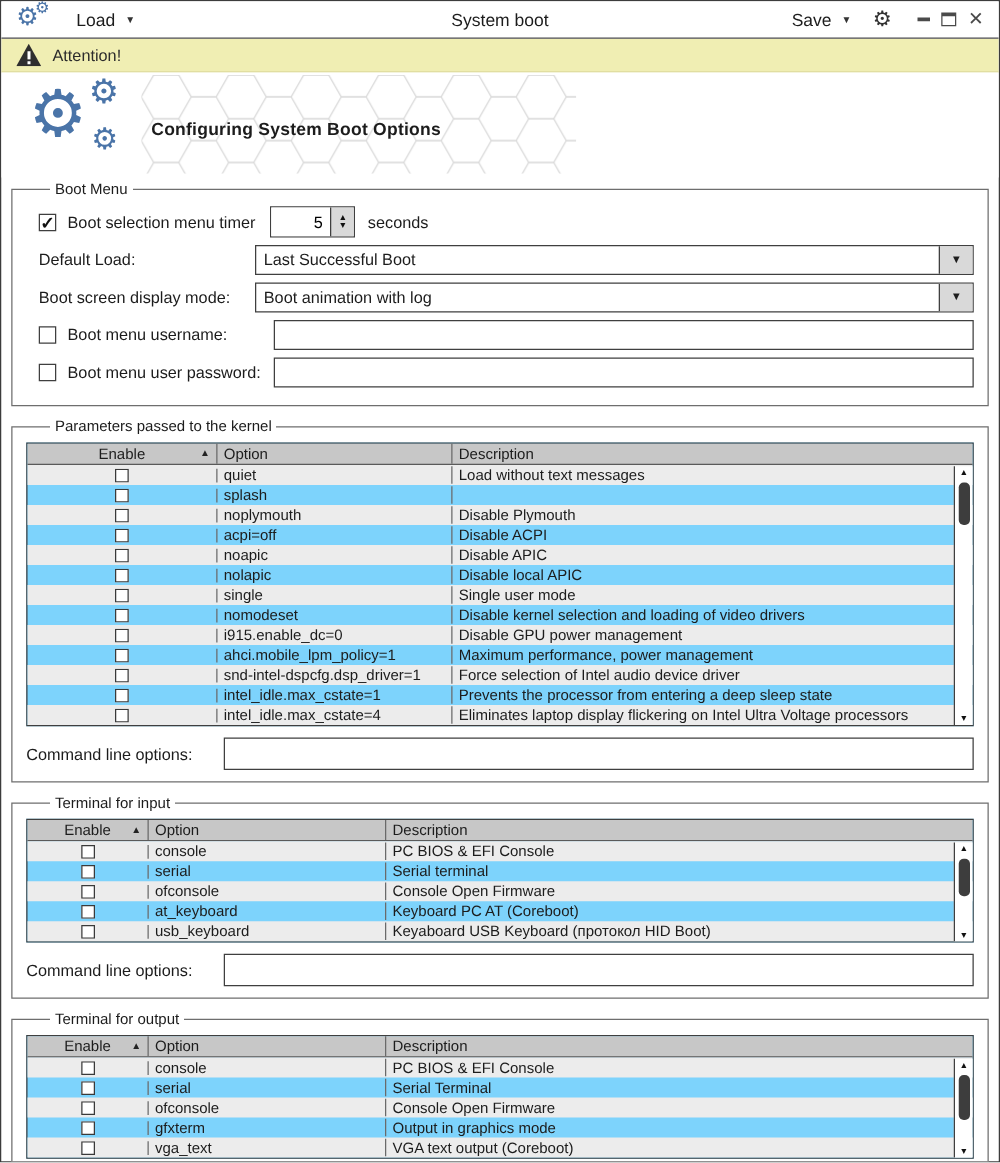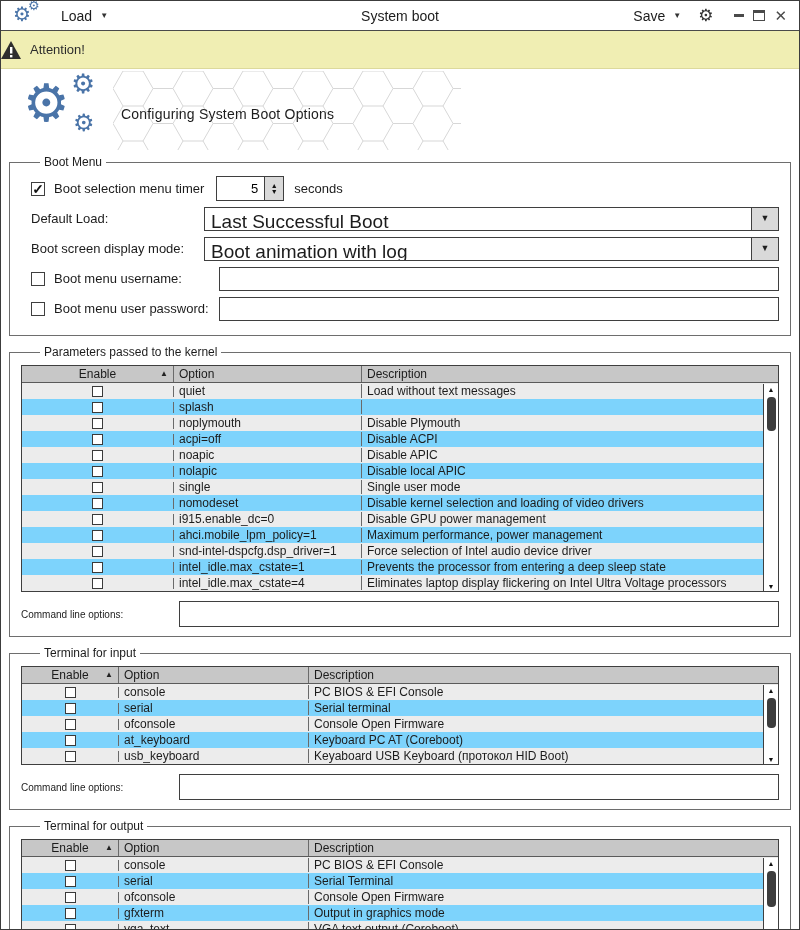--- a/index.html
+++ b/index.html
@@ -25,44 +25,44 @@
   .dd{font-size:8px;color:#333;line-height:8px}
   .tb-right{margin-left:auto;display:flex;align-items:center;gap:17px;z-index:1}
   .gear-dark{font-size:17px;line-height:17px;color:#333}
   .winbtns{display:flex;align-items:center;gap:9px;margin-left:4px}
   .win-min{display:flex;align-items:center;height:14px}
   .win-min .bar{display:block;width:10px;height:3px;background:#4a4a4a}
   .win-max .sq{display:block;width:12px;height:11px;border:1px solid #4a4a4a;border-top:3px solid #4a4a4a;background:#fff}
   .win-close{font-size:15px;line-height:15px;color:#4a4a4a}
 
   
-  .attention{height:38px;flex:0 0 auto;background:var(--attention-bg);border-bottom:1px solid #dcd99c;display:flex;align-items:center;gap:9px;padding-left:0}
+  .attention{height:27px;flex:0 0 auto;background:var(--attention-bg);border-bottom:1px solid #dcd99c;display:flex;align-items:center;gap:9px;padding-left:12px}
   .att-label{font-size:13px;color:#2c2c2c}
 
   
   .hero{height:84px;flex:0 0 auto;position:relative;background:#fff}
   .hexes{position:absolute;left:112px;top:2px}
   .logo{position:absolute;left:22px;top:6px;width:86px;height:72px;color:var(--accent)}
   .logo .gl{position:absolute;left:0;top:2px;font-size:52px;line-height:52px}
   .logo .gs1{position:absolute;left:48px;top:-4px;font-size:27px;line-height:27px}
   .logo .gs2{position:absolute;left:50px;top:36px;font-size:24px;line-height:24px}
-  .hero-title{position:absolute;left:120px;top:37px;font-size:14px;font-weight:normal;letter-spacing:.2px}
+  .hero-title{position:absolute;left:120px;top:37px;font-size:14px;font-weight:bold;letter-spacing:.2px}
 
   
   fieldset.fs{margin:2px 8px 7px;border:1px solid #6e6e6e;padding:4px 11px 9px;background:#fff}
   fieldset.fs legend{font-size:12px;padding:0 4px;margin-left:19px;color:#1c1c1c}
 
   
   .form-row{display:flex;align-items:center;min-height:25px;margin:3px 0 5px;padding-left:10px}
   .cbx{width:14px;height:14px;border:1px solid var(--bdark);background:#fff;display:inline-flex;align-items:flex-end;justify-content:center;font-size:14px;line-height:12px;font-weight:bold;flex:0 0 auto;margin-right:9px;color:#111}
   .lbl{font-size:13px;white-space:nowrap}
   .flabel{width:173px;flex:0 0 auto}
   .flabel-cb{width:165px;flex:0 0 auto}
   .combo{flex:1;height:24px;border:1px solid var(--bdark);display:flex;background:#fff}
-  .combo-val{flex:1;padding:3px 6px 0;font-size:19px;white-space:nowrap;overflow:hidden}
+  .combo-val{flex:1;padding:3px 6px 0;font-size:13px;white-space:nowrap;overflow:hidden}
   .combo-btn{width:27px;border-left:1px solid var(--bdark);background:#d9d9d9;display:flex;align-items:center;justify-content:center}
   .dd-ic{font-size:9px;line-height:9px;color:#1e1e1e}
   .spinner{display:flex;height:25px;border:1px solid var(--bdark);margin-left:12px;margin-right:10px;background:#fff}
   .spin-input{width:47px;border:0;text-align:right;padding-right:6px;font-size:13px;font-family:inherit;outline:none}
   .spin-btns{width:19px;border-left:1px solid var(--bdark);background:#d9d9d9;display:flex;flex-direction:column;align-items:center;justify-content:center;gap:0;color:#111}
   .spin-btns span{font-size:7px;line-height:6px}
   .txt-input{flex:1;height:24px;border:1px solid var(--bdark);padding:0 6px;font-size:13px;font-family:inherit;outline:none;background:#fff}
 
   
   .tbl{position:relative;width:758px;border:1px solid var(--bdark);margin:2px 0 0;font-size:12px;background:#7dd3fc}
@@ -84,21 +84,21 @@
   .rcb{width:11px;height:11px;border:1px solid #3a3a3a;background:#fff;display:inline-flex;align-items:center;justify-content:center;font-size:10px;line-height:10px}
   .sbar{position:absolute;top:18px;right:0;bottom:0;width:15px;background:#fff;border-left:1px solid var(--bdark);display:flex;flex-direction:column;align-items:center}
   .s-up,.s-down{height:10px;font-size:7px;line-height:11px;color:#111;flex:0 0 auto}
   .s-down{margin-top:auto}
   .s-thumb{width:9px;border-radius:4px;background:#3d3d3d;margin-top:3px;flex:0 0 auto}
   .k .s-thumb{height:34px}
   .ti .s-thumb{height:30px}
   .to .s-thumb{height:36px}
 
   .cmd-row{display:flex;align-items:center;margin-top:9px}
-  .cmd-label{width:158px;flex:0 0 auto;font-size:10px}
+  .cmd-label{width:158px;flex:0 0 auto;font-size:13px}
   .cmd-input{flex:1;height:26px;border:1px solid var(--bdark);padding:0 6px;font-size:13px;font-family:inherit;outline:none;background:#fff}
 </style>
 </head>
 <body>
 
 <div class="window">
 
   <div class="toolbar">
     <span class="app-icon">
       <span class="g1">⚙</span>

